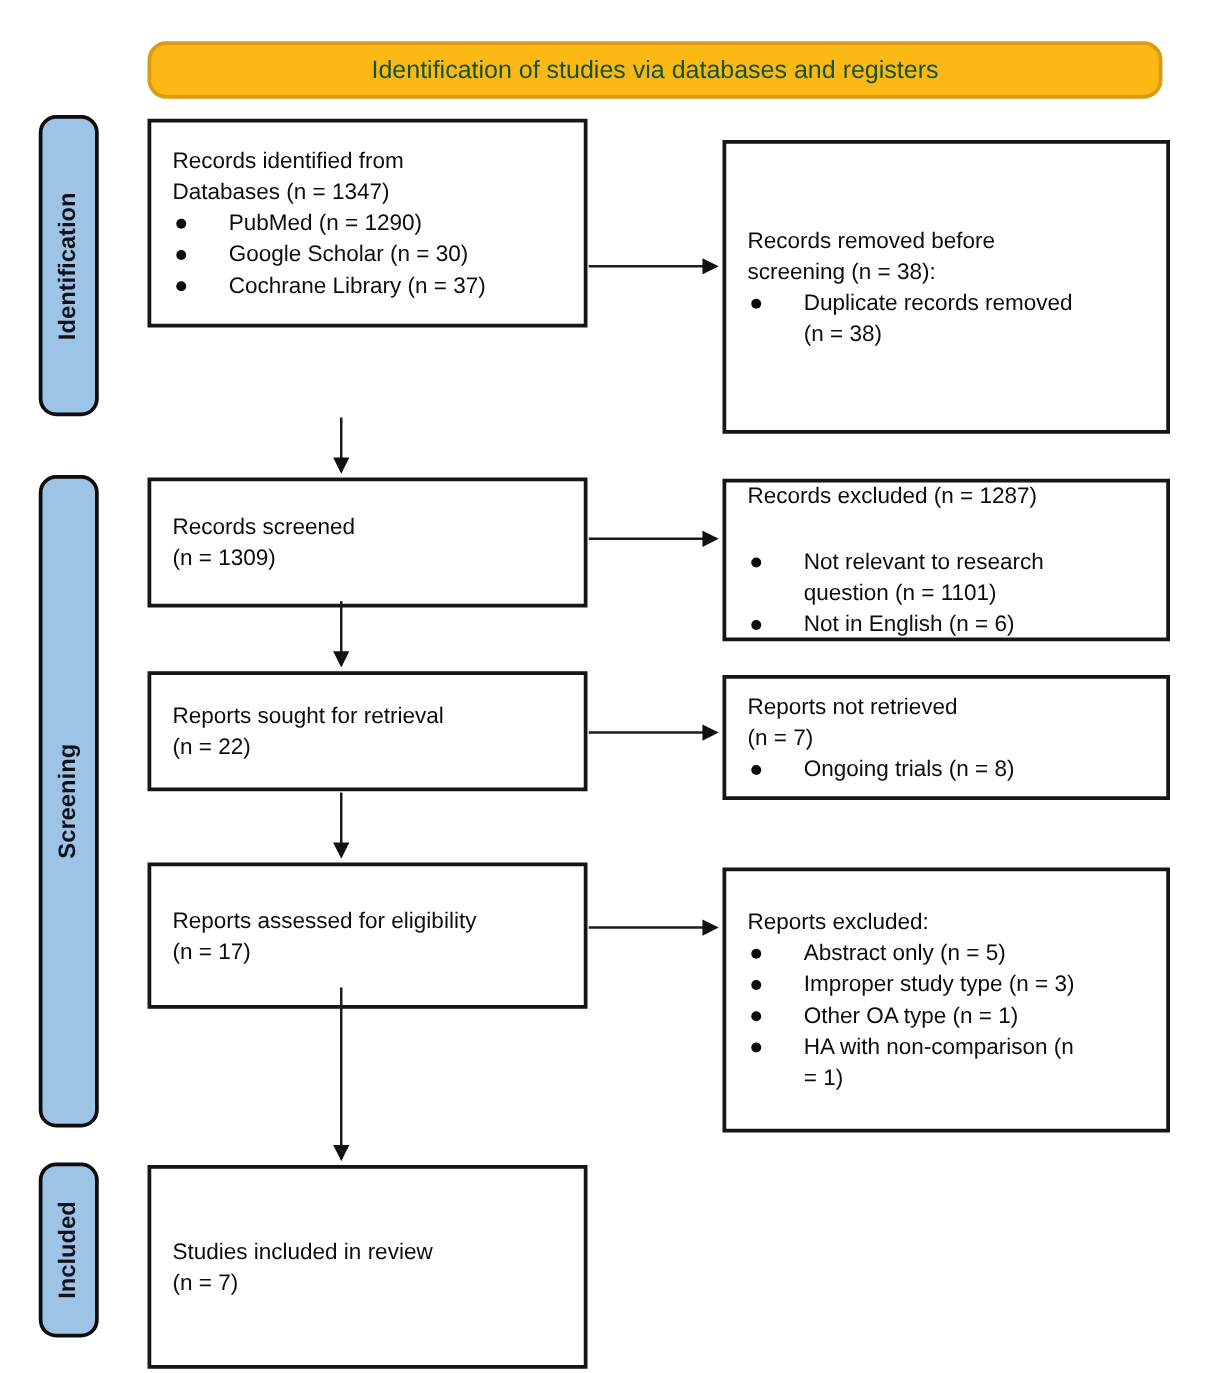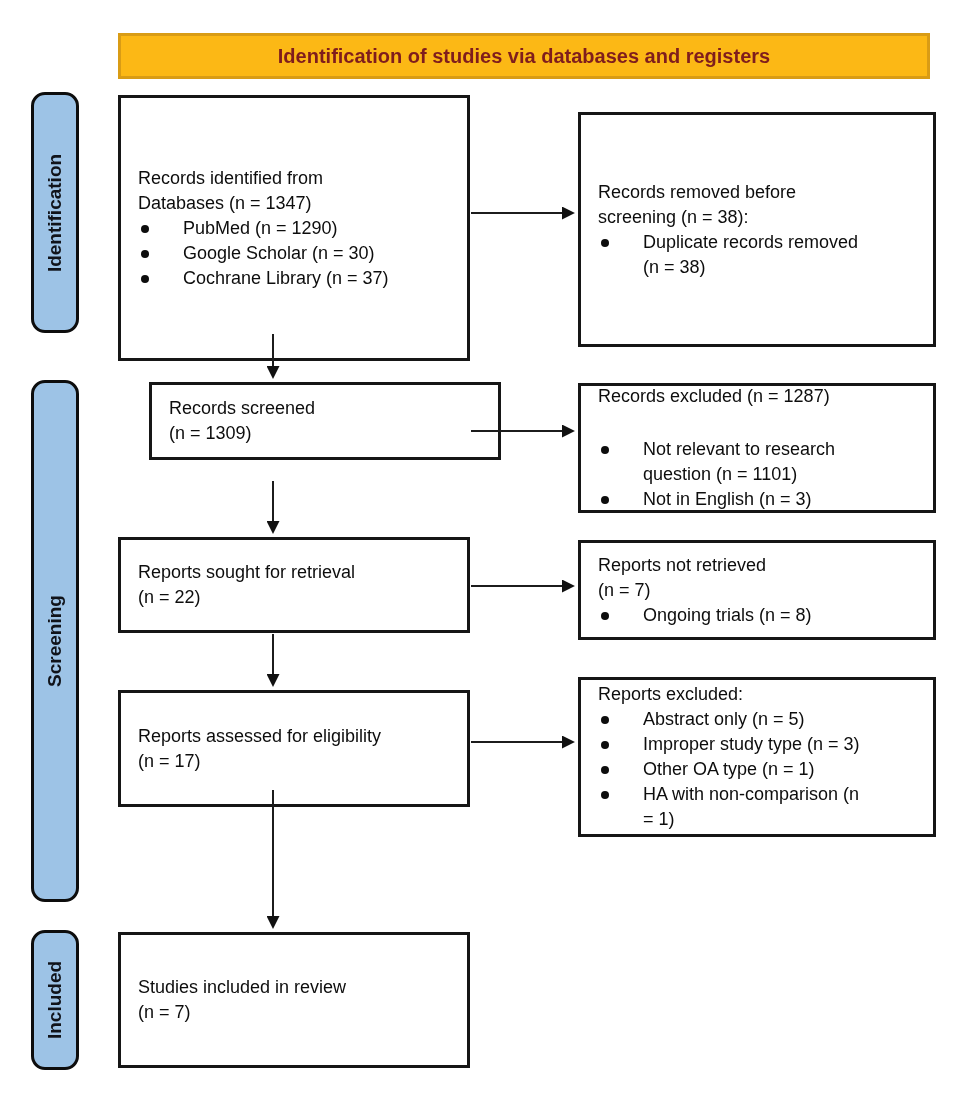--- a/index.html
+++ b/index.html
@@ -4,23 +4,23 @@
 <style>
   html,body{margin:0;padding:0;background:#fff;}
   .stage{
     position:relative;width:966px;height:1098px;background:#ffffff;
     font-family:"Liberation Sans","DejaVu Sans",sans-serif;color:#111;
     overflow:hidden;
   }
   
   .banner{
     position:absolute;left:118px;top:33px;width:812px;height:46px;
-    background:#FCB815;border:3px solid #D99C15;border-radius:0;
+    background:#FCB815;border:3px solid #D99C15;border-radius:15px;
     box-sizing:border-box;display:flex;align-items:center;justify-content:center;
-    font-size:20px;font-weight:bold;color:#7f1d1d;
+    font-size:20px;font-weight:normal;color:#14532d;
   }
   
   .side{
     position:absolute;left:31px;width:48px;
     background:#9DC3E6;border:3.5px solid #0d0d0d;border-radius:14px;
     box-sizing:border-box;display:flex;align-items:center;justify-content:center;
   }
   .side-identification{top:92px;height:241px;}
   .side-screening{top:380px;height:522px;}
   .side-included{top:930px;height:140px;}
@@ -36,29 +36,29 @@
   }
   .heading{white-space:pre-line;}
   .box ul{margin:0;padding:0;list-style:none;}
   .box li{position:relative;padding-left:45px;white-space:pre-line;}
   .box li::before{
     content:"";position:absolute;left:3px;top:9px;width:8px;height:8px;
     border-radius:50%;background:#0d0d0d;
   }
   .b-col1{left:118px;width:352px;}
   .b-col2{left:578px;width:358px;}
-  .box-identified{top:95px;height:266px;}
+  .box-identified{top:95px;height:167px;}
   .box-removed{top:112px;height:235px;}
-  .box-screened{top:382px;height:78px;margin-left:31px;}
+  .box-screened{top:382px;height:104px;}
   .box-excluded-records{top:383px;height:130px;gap:28px;}
   .box-sought{top:537px;height:96px;}
   .box-notretrieved{top:540px;height:100px;}
   .box-assessed{top:690px;height:117px;}
-  .box-excluded-reports{top:677px;height:160px;}
-  .box-included{top:932px;height:136px;}
+  .box-excluded-reports{top:694px;height:212px;}
+  .box-included{top:932px;height:163px;}
   
   .arrows{position:absolute;left:0;top:0;width:966px;height:1098px;pointer-events:none;}
   .arrows line{stroke:#1c1c1c;stroke-width:2;}
 </style>
 </head>
 <body>
 
 <div class="stage">
 
   <div class="banner">Identification of studies via databases and registers</div>
@@ -110,21 +110,21 @@
       <li>Duplicate records removed
 (n = 38)</li>
     </ul>
   </div>
 
   <div class="box b-col2 box-excluded-records">
     <div class="heading">Records excluded (n = 1287)</div>
     <ul>
       <li>Not relevant to research
 question (n = 1101)</li>
-      <li>Not in English (n = 3)</li>
+      <li>Not in English (n = 6)</li>
     </ul>
   </div>
 
   <div class="box b-col2 box-notretrieved">
     <div class="heading">Reports not retrieved
 (n = 7)</div>
     <ul>
       <li>Ongoing trials (n = 8)</li>
     </ul>
   </div>

